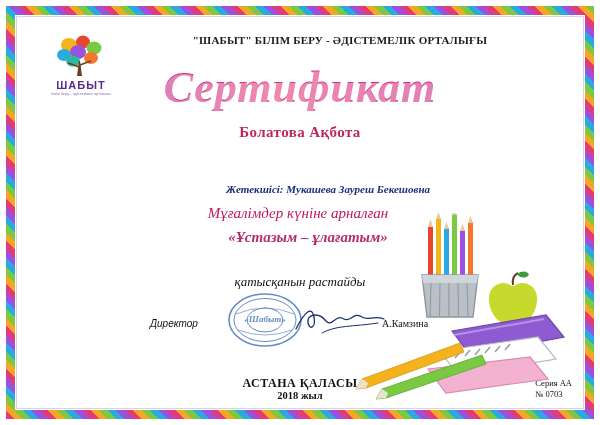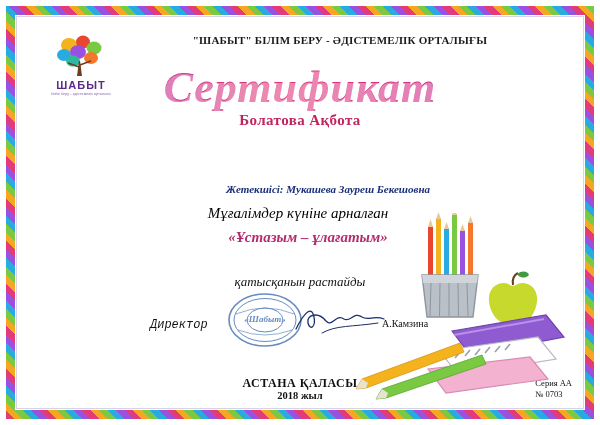--- a/index.html
+++ b/index.html
@@ -111,21 +111,21 @@
     -webkit-background-clip: text;
     background-clip: text;
     color: transparent;
     -webkit-text-fill-color: transparent;
     text-shadow: 0 1px 0 rgba(255,255,255,.4);
   }
 
   .recipient {
     position: absolute;
     left: 0;
-    top: 112px;
+    top: 124px;
     width: 600px;
     text-align: center;
     font-family: "Liberation Serif", serif;
     font-weight: bold;
     font-size: 15px;
     color: #c0265e;
     letter-spacing: .4px;
   }
 
   .school-line {
@@ -156,21 +156,21 @@
 
   .body-line1 {
     position: absolute;
     left: 0;
     top: 205px;
     width: 596px;
     text-align: center;
     font-family: "Liberation Serif", serif;
     font-style: italic;
     font-size: 15px;
-    color: #000000;
+    color: #be185d;
   }
   .body-quote {
     position: absolute;
     left: 0;
     top: 229px;
     width: 600px;
     text-align: center;
     font-family: "Liberation Serif", serif;
     font-style: italic;
     font-weight: bold;
@@ -198,23 +198,23 @@
     font-family: "Liberation Serif", serif;
     font-style: italic;
     font-size: 13px;
     color: #111;
   }
 
   .director-label {
     position: absolute;
     left: 150px;
     top: 318px;
-    font-family: Liberation Mono, monospace;
-    font-style: italic;
-    font-size: 12px;
+    font-family: Liberation Sans, sans-serif;
+    font-style: italic;
+    font-size: 10px;
     color: #111;
   }
   .director-name {
     position: absolute;
     left: 382px;
     top: 318px;
     font-family: "Liberation Serif", serif;
     font-size: 10px;
     color: #111;
   }

